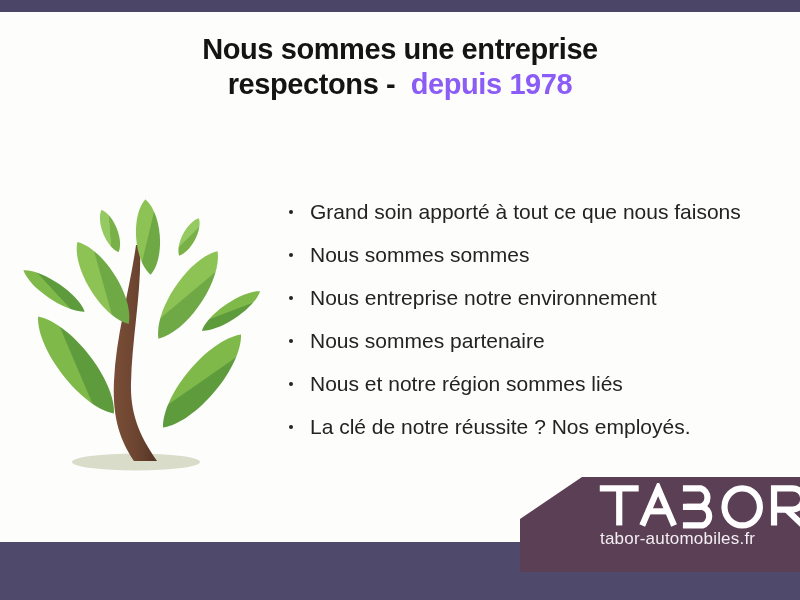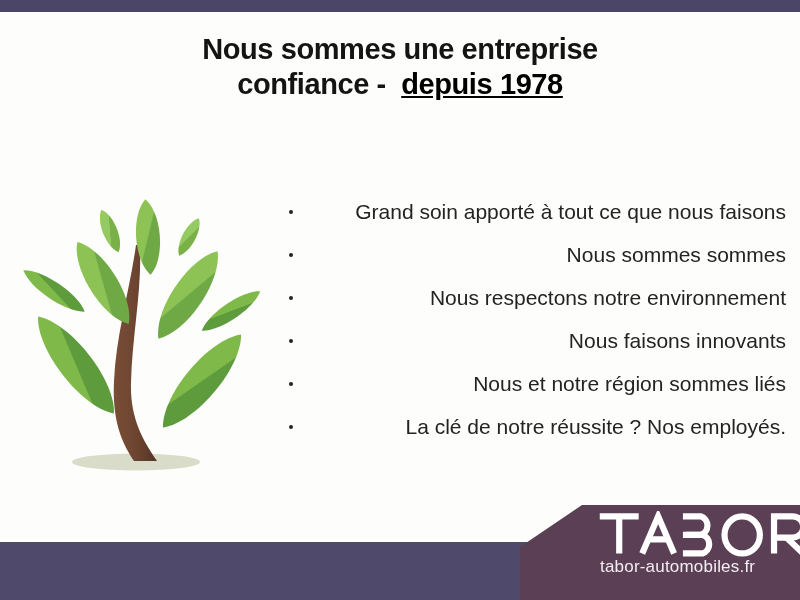--- a/index.html
+++ b/index.html
@@ -53,22 +53,21 @@
     font-weight: bold;
     letter-spacing: -0.4px;
     color: #141414;
     font-family: "Liberation Sans", sans-serif;
   }
   .heading .line {
     display: block;
     white-space: nowrap;
   }
   .heading .accent {
-    color: #000000;
-    text-decoration: underline;
+    color: #8b5cf6;
   }
   .heading .dash {
     color: #141414;
   }
 
   
   .bullets {
     position: absolute;
     left: 286px;
     top: 190px;
@@ -79,21 +78,20 @@
   }
   .bullets li {
     position: relative;
     padding-left: 24px;
     height: 43px;
     line-height: 43px;
     font-size: 21px;
     color: #232323;
     white-space: nowrap;
     font-family: "Liberation Sans", sans-serif;
-    text-align: right;
   }
   .bullets li .dot {
     position: absolute;
     left: 3px;
     top: 50%;
     margin-top: -2px;
     width: 4px;
     height: 4px;
     border-radius: 50%;
     background: #232323;
@@ -110,21 +108,21 @@
   .tree-art svg {
     display: block;
     width: 100%;
     height: 100%;
   }
 
   
   .logo-plate {
     position: absolute;
     left: 520px;
-    top: 505px;
+    top: 477px;
     width: 280px;
     height: 95px;
     background: #5b3f55;
     -webkit-clip-path: polygon(62px 0, 280px 0, 280px 95px, 0 95px, 0 42px);
     clip-path: polygon(62px 0, 280px 0, 280px 95px, 0 95px, 0 42px);
   }
   .logo-wordmark {
     position: absolute;
     left: 78px;
     top: 6px;
@@ -150,21 +148,21 @@
 </head>
 <body>
 
 <div class="slide">
 
   <div class="band-top"></div>
 
   <div class="heading">
     <span class="line">Nous sommes une entreprise</span>
     <span class="line">
-      <span>confiance</span><span class="dash">&nbsp;</span><span class="dash">-</span><span>&nbsp;&nbsp;</span><span class="accent">depuis 1978</span>
+      <span>respectons</span><span class="dash">&nbsp;</span><span class="dash">-</span><span>&nbsp;&nbsp;</span><span class="accent">depuis 1978</span>
     </span>
   </div>
 
   <div class="tree-art">
     <svg viewBox="0 0 248 300" xmlns="http://www.w3.org/2000/svg" aria-hidden="true">
       <defs>
         <linearGradient id="lf-a" x1="0" y1="0" x2="1" y2="1">
           <stop offset="0%" stop-color="#8dc255"></stop>
           <stop offset="49%" stop-color="#8dc255"></stop>
           <stop offset="51%" stop-color="#6fa945"></stop>
@@ -240,25 +238,25 @@
     <li>
       <span class="dot"></span>
       <span>Grand soin apporté à tout ce que nous faisons</span>
     </li>
     <li>
       <span class="dot"></span>
       <span>Nous sommes sommes</span>
     </li>
     <li>
       <span class="dot"></span>
-      <span>Nous respectons notre environnement</span>
-    </li>
-    <li>
-      <span class="dot"></span>
-      <span>Nous faisons innovants</span>
+      <span>Nous entreprise notre environnement</span>
+    </li>
+    <li>
+      <span class="dot"></span>
+      <span>Nous sommes partenaire</span>
     </li>
     <li>
       <span class="dot"></span>
       <span>Nous et notre région sommes liés</span>
     </li>
     <li>
       <span class="dot"></span>
       <span>La clé de notre réussite ? Nos employés.</span>
     </li>
   </ul>

